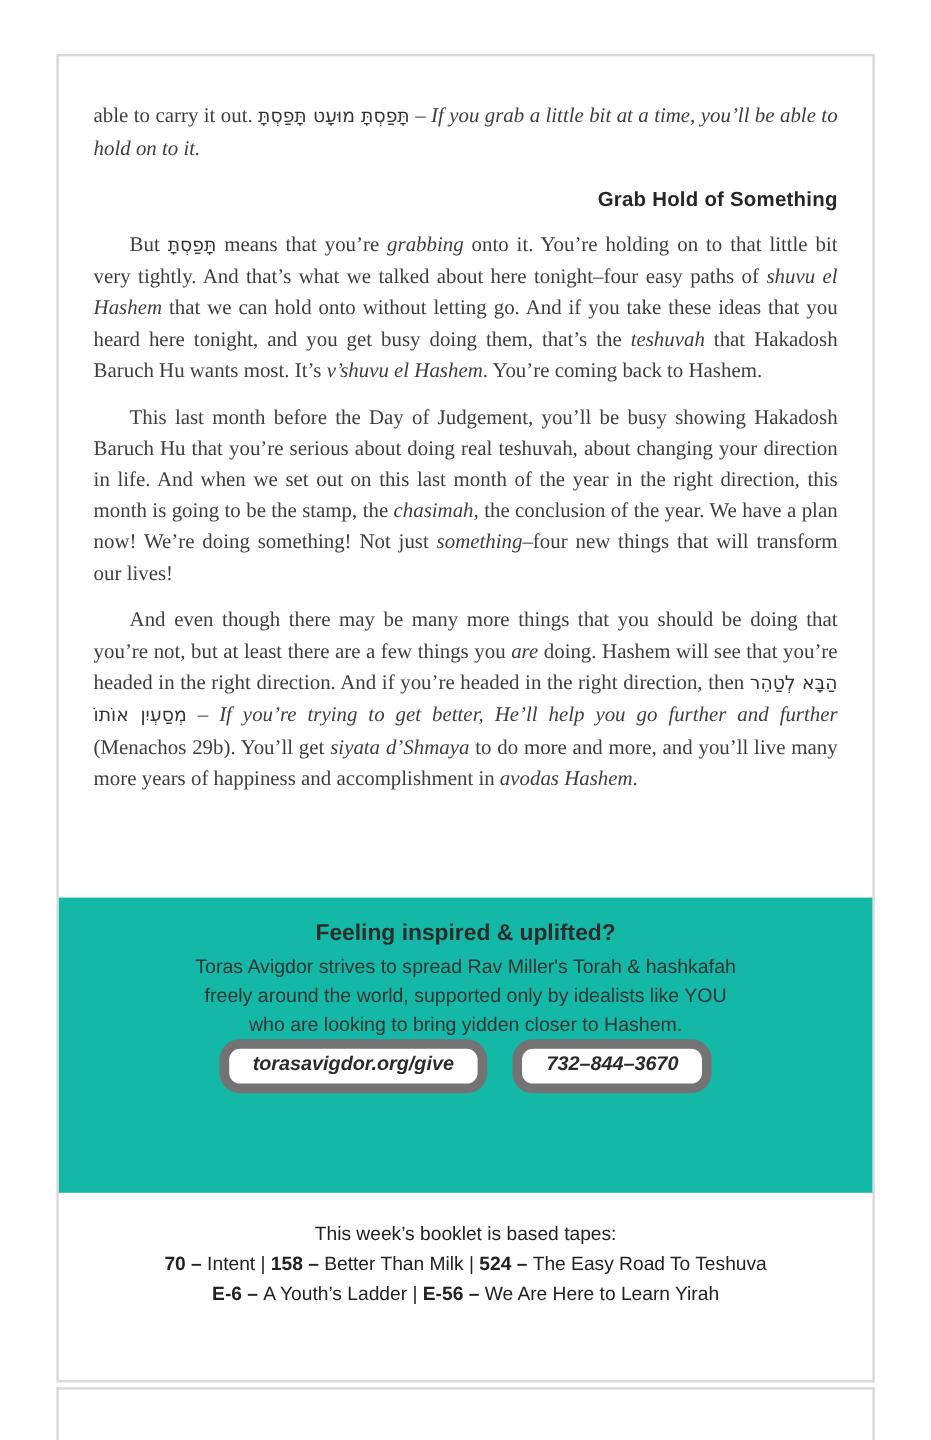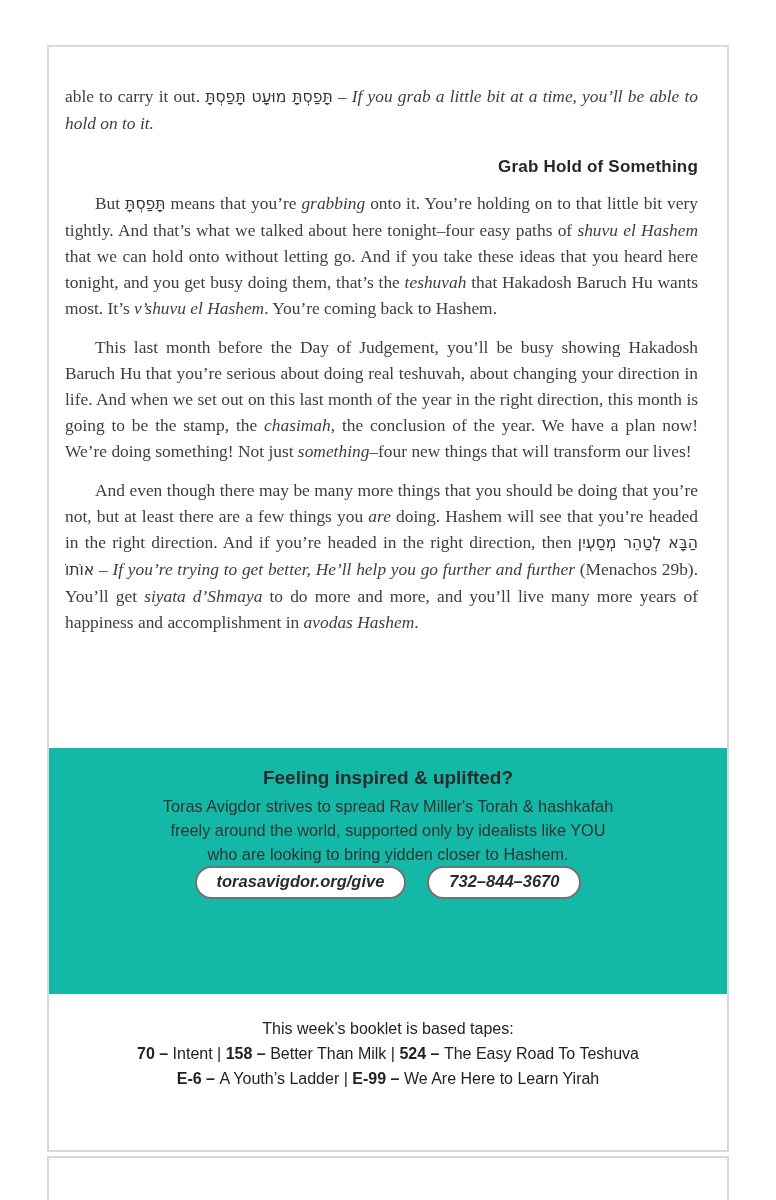--- a/index.html
+++ b/index.html
@@ -37,21 +37,21 @@
     border: 2px solid #d9d9d9;
     border-bottom: none;
     box-sizing: border-box;
   }
   
   .article {
     position: absolute;
     top: 0; left: 0; right: 0;
     height: 770px;
     overflow: hidden;
-    padding: 36px 29px 0 16px;
+    padding: 36px 29px 0 29px;
     box-sizing: border-box;
   }
   .article p {
     margin: 0 0 13px 0;
     font-size: 17.4px;
     line-height: 26px;
     color: #3e3e3e;
     text-align: justify;
   }
   .article p.indented { text-indent: 30px; }
@@ -110,21 +110,21 @@
     margin-bottom: 13px;
   }
   .box-buttons {
     display: flex;
     justify-content: center;
     gap: 21px;
   }
   .pill-button {
     display: inline-block;
     background: #ffffff;
-    border: 2px solid #737373;
+    border: 8px solid #737373;
     border-radius: 17px;
     padding: 4px 20px 6px 20px;
     font-family: "Liberation Sans", sans-serif;
     font-size: 16.5px;
     font-weight: bold;
     font-style: italic;
     color: #2b2b2b;
     cursor: pointer;
     text-align: center;
   }
@@ -181,20 +181,20 @@
       </div>
       <div class="box-buttons">
         <span class="pill-button">torasavigdor.org/give</span>
         <span class="pill-button">732–844–3670</span>
       </div>
     </div>
 
     <div class="tapes">
       <div>This week’s booklet is based tapes:</div>
       <div><span class="seg-b">70 – </span><span class="seg-n">Intent | </span><span class="seg-b">158 – </span><span class="seg-n">Better Than Milk | </span><span class="seg-b">524 – </span><span class="seg-n">The Easy Road To Teshuva</span></div>
-      <div><span class="seg-b">E-6 – </span><span class="seg-n">A Youth’s Ladder | </span><span class="seg-b">E-99 – </span><span class="seg-n">We Are Here to Learn Yirah</span></div>
+      <div><span class="seg-b">E-6 – </span><span class="seg-n">A Youth’s Ladder | </span><span class="seg-b">E-56 – </span><span class="seg-n">We Are Here to Learn Yirah</span></div>
     </div>
 
   </div>
 
   <div class="next-page-card"></div>
 
 </div>
 
 </body></html>

